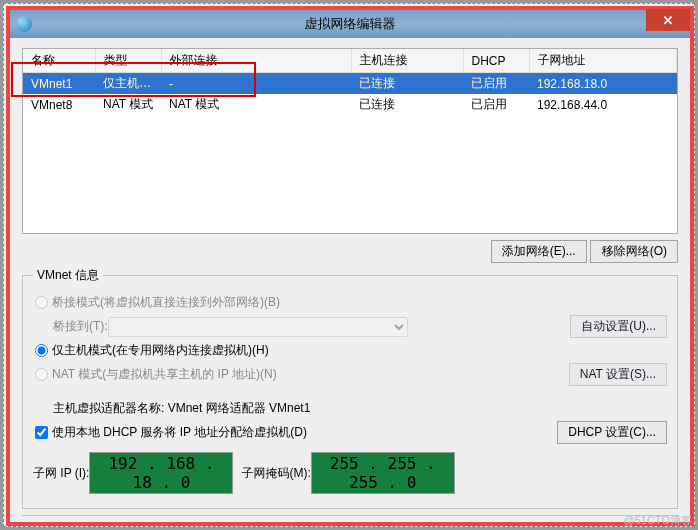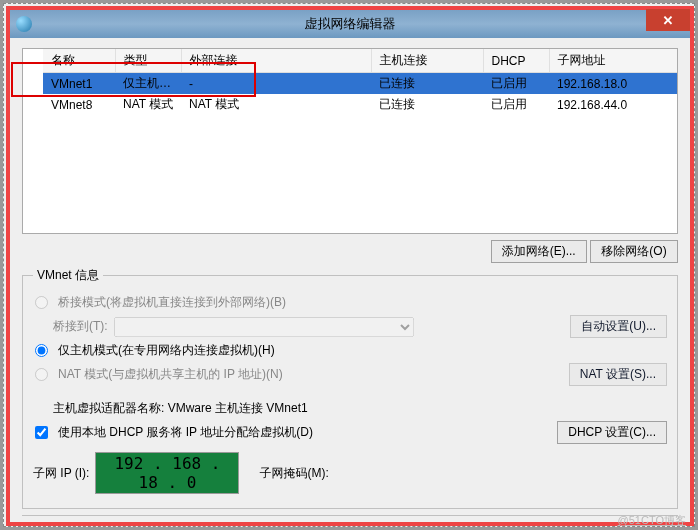--- a/index.html
+++ b/index.html
@@ -5,39 +5,39 @@
   * { box-sizing: border-box; font-family: "Microsoft YaHei", "Segoe UI", Tahoma, sans-serif; }
   body { margin: 0; background: #999; width: 698px; height: 530px; overflow: hidden; position: relative; }
   .outer { position: absolute; left: 3px; top: 3px; width: 692px; height: 524px; border: 1px dashed #888; background: #eee; }
   .window { position: absolute; left: 2px; top: 2px; width: 688px; height: 520px; background: #efefef; border: 4px solid #ef4444; }
   .titlebar { height: 28px; background: linear-gradient(#7aa1c5, #8fb2d2 50%, #6c98c0); display: flex; align-items: center; color: #000; font-size: 12px; position: relative; }
   .titlebar .icon { width: 16px; height: 16px; margin: 0 6px; border-radius: 50%; background: radial-gradient(circle at 30% 30%, #9df, #27a); }
   .titlebar .title { position: absolute; left: 50%; transform: translateX(-50%); font-size: 13px; }
   .close { position: absolute; right: 0; top: -1px; width: 44px; height: 22px; background: #c8402f; color: #fff; display: flex; align-items: center; justify-content: center; font-size: 13px; font-weight: bold; cursor: pointer; }
   .content { padding: 10px 12px 8px; font-size: 12px; }
   .table-wrap { border: 1px solid #aaa; background: #fff; height: 186px; overflow: hidden; }
-  table { width: 100%; border-collapse: collapse; font-size: 12px; table-layout: fixed; margin-left: 20px; }
+  table { width: 100%; border-collapse: collapse; font-size: 12px; table-layout: fixed; }
   thead th { text-align: left; font-weight: normal; padding: 3px 8px; background: #f5f5f5; border-right: 1px solid #e0e0e0; border-bottom: 1px solid #ddd; height: 22px; white-space: nowrap; overflow: hidden; }
   tbody td { padding: 2px 8px; white-space: nowrap; overflow: hidden; }
-  tr.selected td { background: #2f73d0; color: #000000; }
+  tr.selected td { background: #2f73d0; color: #fef9c3; }
   .red-box { position: absolute; border: 2px solid #d00; pointer-events: none; }
   .btnrow { text-align: right; margin: 6px 0 4px; }
-  .btn { display: inline-block; min-width: 88px; padding: 2px 10px; font-size: 12px; background: #eaeaea; border: 1px solid #a0a0a0; cursor: pointer; text-align: center; }
+  .btn { display: inline-block; min-width: 88px; padding: 2px 10px; font-size: 12px; background: #eaeaea; border: 1px solid #a0a0a0; cursor: pointer; text-align: right; }
   .btn.disabled { color: #0f172a; border-color: #c8c8c8; cursor: default; }
   fieldset { border: 1px solid #c0c0c0; padding: 6px 10px 10px; margin: 0 0 6px 0; }
   legend { padding: 0 4px; font-size: 12px; }
-  .row { display: flex; align-items: center; margin: 4px 0; gap: 6px; }
+  .row { display: flex; align-items: center; margin: 4px 0; gap: 0; }
   .row label { font-size: 12px; }
   input[type=radio], input[type=checkbox] { margin: 0 4px 0 2px; }
   .indent { margin-left: 20px; }
   .ip-input { border: 1px solid #999; background: #15803d; padding: 1px 6px; width: 144px; text-align: center; font-family: Consolas, monospace; font-size: 16px; }
   select.combo { width: 300px; height: 20px; font-size: 12px; }
   .footer { border-top: 1px solid #c0c0c0; padding-top: 6px; margin-top: 4px; display: flex; align-items: center; gap: 10px; }
   .footer .spacer { flex: 1; }
-  .watermark { position: absolute; right: 12px; bottom: 2px; font-size: 11px; color: #bbb; text-decoration: underline; }
+  .watermark { position: absolute; right: 6px; bottom: 2px; font-size: 11px; color: #bbb; }
   .right-btn { margin-left: auto; }
   .disabled-text { color: #888; }
 </style>
 </head>
 <body>
 
 <div class="outer">
 <div class="window">
 
   <div class="titlebar">
@@ -117,34 +117,35 @@
 
       <div class="row">
         <input type="radio" name="mode" disabled="" style="">
         <label class="disabled-text">NAT 模式(与虚拟机共享主机的 IP 地址)(N)</label>
         <span class="btn disabled right-btn">NAT 设置(S)...</span>
       </div>
 
       <div style="height:6px;"></div>
 
       <div class="row indent">
-        <label>主机虚拟适配器名称: VMware 主机连接 VMnet1</label>
+        <label>主机虚拟适配器名称: VMnet 网络适配器 VMnet1</label>
       </div>
 
       <div class="row">
         <input type="checkbox" checked="" style="">
         <label>使用本地 DHCP 服务将 IP 地址分配给虚拟机(D)</label>
         <span class="btn right-btn">DHCP 设置(C)...</span>
       </div>
 
       <div class="row" style="margin-top:8px;">
         <label>子网 IP (I):</label>
         <span class="ip-input">192 . 168 . 18  .  0</span>
         <span style="width:8px;"></span>
         <label>子网掩码(M):</label>
+        <span class="ip-input">255 . 255 . 255 .  0</span>
       </div>
     </fieldset>
 
     <div class="footer">
 
       <span class="spacer"></span>
 
     </div>
 
   </div>

